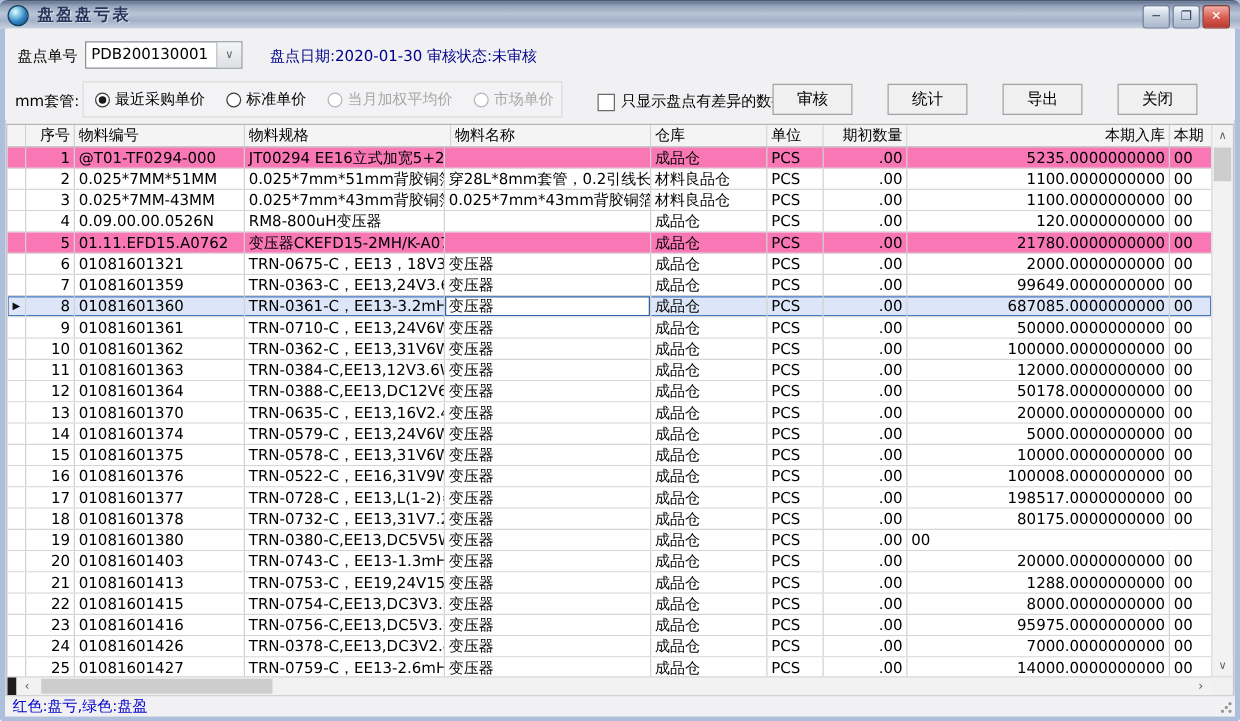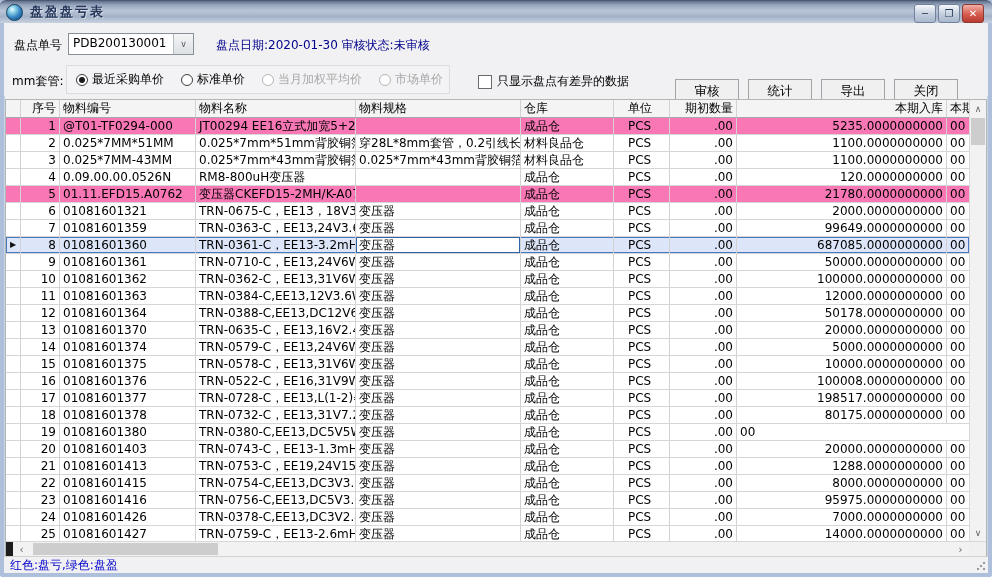--- a/index.html
+++ b/index.html
@@ -22,36 +22,36 @@
   .combo-btn{width:19px;border-left:1px solid #b7bcc1;background:linear-gradient(#f4f5f6,#dde0e4);display:flex;align-items:center;justify-content:center;color:#5a6068;font-size:9px;}
   .info-blue{position:absolute;left:212px;top:14px;color:#00008b;}
   .groupbox{position:absolute;left:62px;top:42px;width:384px;height:29px;box-sizing:border-box;border:1px solid #dcdcdc;display:flex;align-items:center;gap:17px;padding:0 9px;background:#f3f3f5;}
   .radio-item{display:flex;align-items:center;gap:4px;white-space:nowrap;}
   .radio{width:12px;height:12px;border-radius:50%;border:1px solid #3c3c3c;background:#fff;position:relative;flex:none;box-sizing:border-box;}
   .radio.on::after{content:"";position:absolute;left:2px;top:2px;width:6px;height:6px;border-radius:50%;background:#1a1a1a;}
   .radio-item.disabled .radio{border-color:#b5b5b5;}
   .radio-item.disabled span:last-child{color:#a8a8a8;}
   .cbwrap{position:absolute;left:474px;top:50px;display:flex;align-items:center;gap:5px;}
   .cb{width:12px;height:12px;border:1px solid #6a6a6a;background:#fff;flex:none;}
-  .btnrow{position:absolute;right:30px;top:44px;display:flex;gap:9px;margin-top:12px;}
+  .btnrow{position:absolute;right:30px;top:44px;display:flex;gap:28px;}
   .tbtn{width:64px;height:25px;background:#f0f0f0;border:1px solid #a3a3a3;font-family:inherit;font-size:12.5px;color:#000;padding:0;cursor:default;}
   
   .grid-wrap{position:absolute;left:1px;right:1px;top:99px;height:457px;background:#fff;border:1px solid #b5b5b5;box-sizing:border-box;}
   .grid-area{position:absolute;left:0;top:0;right:17px;height:441px;overflow:hidden;}
   .hdr{display:flex;height:18px;line-height:17px;background:#f4f4f4;border-bottom:1px solid #a8a8a8;box-sizing:border-box;}
   .cell{box-sizing:border-box;padding:0 3px;border-right:1px solid #d2d2d2;overflow:hidden;white-space:nowrap;flex:none;}
   .hc{background:#f4f4f4;text-align:left;}
   .row{display:flex;height:17px;line-height:16px;border-bottom:1px solid #d6d6d6;background:#fff;box-sizing:border-box;}
   .c0{width:15px;padding:0;text-align:center;font-size:8px;color:#111;}
   .c1{width:39px;text-align:right;}
   .c2{width:136px;}
   .c3{width:160px;}
   .c4{width:165px;}
   .c5{width:93px;}
-  .c6{width:45px;margin-left:11px;}
+  .c6{width:45px;}
   .c7{width:67px;text-align:right;}
   .c8{width:210px;text-align:right;}
   .c9{flex:1 1 auto;border-right:none;}
   .row.pink{background:#f877b4;}
   .row.pink .cell{border-right-color:#e express;}
   .row.sel{background:#dce6f8;box-shadow:inset 0 0 0 1px #4878c0;}
   .row.sel .edit{background:#fff;box-shadow:inset 0 0 0 1px #2f62a8;}
   
   .vscroll{position:absolute;right:0;top:0;width:17px;height:441px;background:#f2f2f2;border-left:1px solid #d8d8d8;box-sizing:border-box;}
   .sbtn{position:absolute;left:0;right:0;height:17px;display:flex;align-items:center;justify-content:center;color:#5f5f5f;font-size:9px;background:#f2f2f2;}
@@ -126,22 +126,22 @@
         <button class="tbtn">关闭</button>
       </div>
   </div>
 
   <div class="grid-wrap">
     <div class="grid-area">
       <div class="hdr">
           <div class="cell hc c0"></div>
           <div class="cell hc c1">序号</div>
           <div class="cell hc c2">物料编号</div>
+          <div class="cell hc c4">物料规格</div>
           <div class="cell hc c3">物料名称</div>
-          <div class="cell hc c4">物料规格</div>
           <div class="cell hc c5">仓库</div>
           <div class="cell hc c6">单位</div>
           <div class="cell hc c7">期初数量</div>
           <div class="cell hc c8">本期入库</div>
           <div class="cell hc c9">本期</div>
         </div>
       <div>
           <div class="row pink">
             <div class="cell c0"></div>
             <div class="cell c1">1</div>

